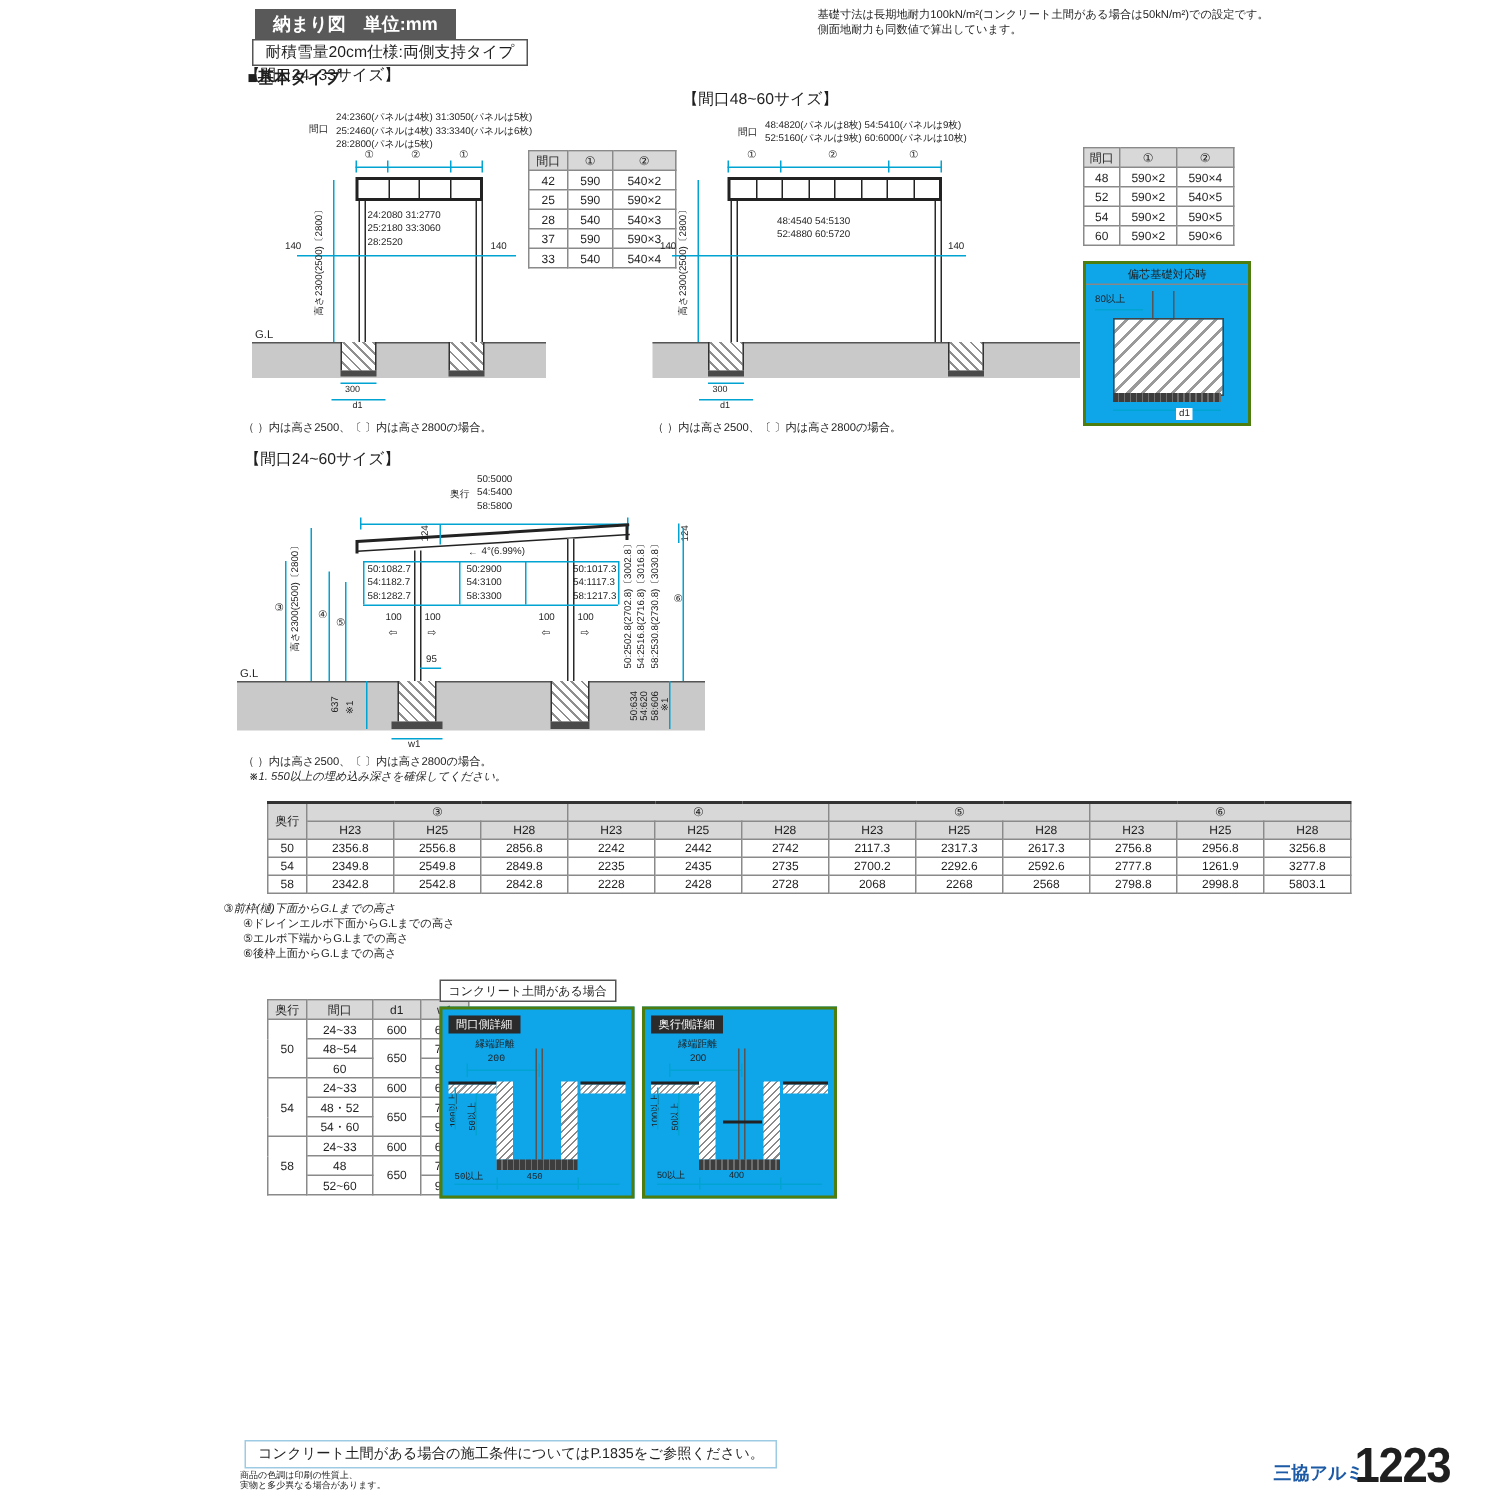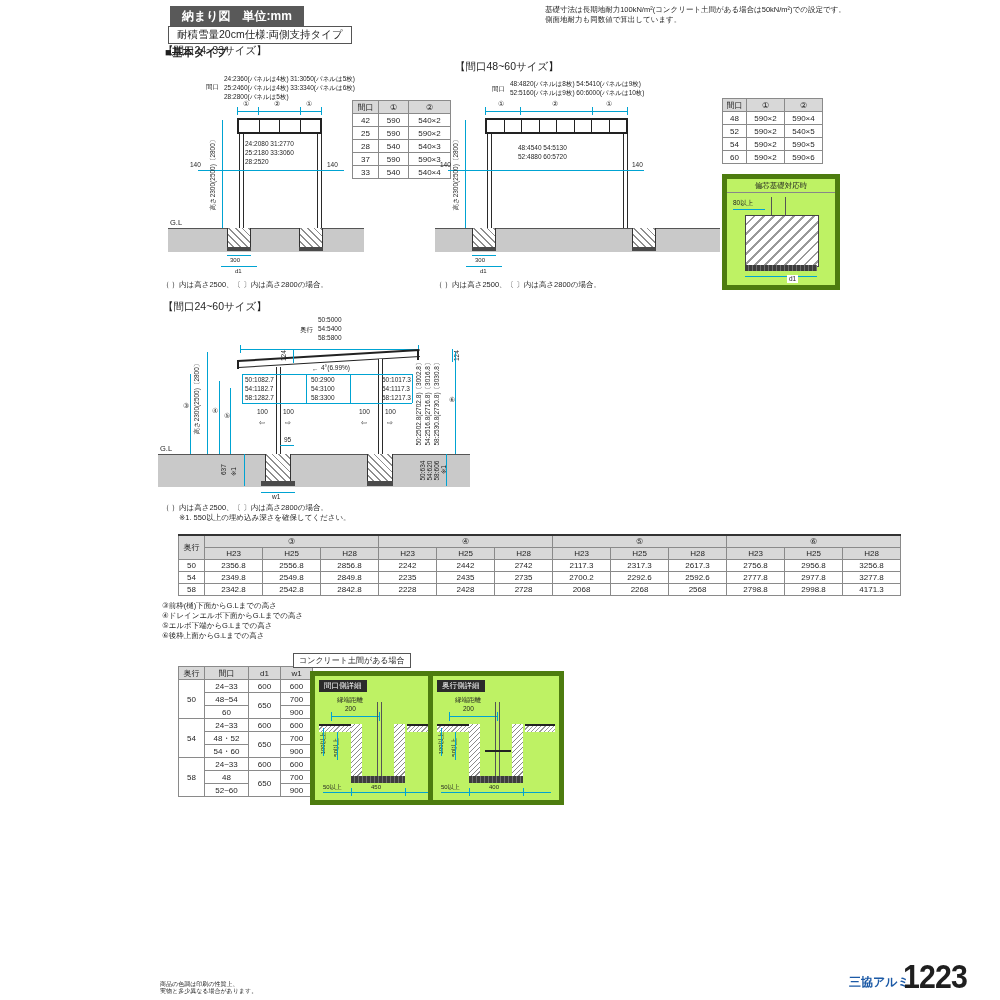--- a/index.html
+++ b/index.html
@@ -25,21 +25,21 @@
         border-left:1px solid #333;border-right:1px solid #333;box-sizing:border-box;}
   .footbase{position:absolute;background:#4a4a4a;}
   .badge{position:absolute;background:#595959;color:#fff;font-weight:bold;font-size:12px;padding:2px 12px;}
   .specbox{position:absolute;border:1px solid #555;font-size:10.5px;padding:1px 8px;background:#fff;}
   table.spec{position:absolute;border-collapse:collapse;font-size:8px;table-layout:fixed;background:#fff;}
   table.spec td{border:1px solid var(--tbl);text-align:center;padding:0;height:12px;}
   table.spec .hd td, td.hd{background:var(--hdr);}
   table.ht{position:absolute;border-collapse:collapse;font-size:8px;table-layout:fixed;border-top:2px solid #333;background:#fff;}
   table.ht td{border:1px solid var(--tbl);text-align:center;padding:0;height:11px;}
   table.ht td.hd{background:var(--hdr);}
-  .detailbox{position:absolute;border:5px solid #4d7c0f;background:#bef264;}
+  .detailbox{position:absolute;border:2px solid #4d7c0f;background:#0ea5e9;}
   .dtitle{position:absolute;left:4px;top:4px;background:#2b2b2b;color:#fff;font-size:7.5px;padding:1px 5px;}
   .hatchwall{position:absolute;background:repeating-linear-gradient(135deg,#fff 0 2.5px,#8a8a8a 2.5px 3.5px);}
   .slab{position:absolute;border-top:2px solid #222;background:repeating-linear-gradient(135deg,#fff 0 2px,#9a9a9a 2px 3px);}
   .dark{position:absolute;background:repeating-linear-gradient(90deg,#3d3d3d 0 3px,#6e6e6e 3px 4px);}
   .f65{font-size:6.5px;} .f6{font-size:6px;} .f7{font-size:7px;} .f75{font-size:7.5px;} .f10{font-size:10.5px;} .f11{font-size:11px;}
   .b{font-weight:bold;}
   .refbox{position:absolute;border:1px solid #9ecbe4;padding:2px 8px;font-size:9.5px;background:#fff;}
   .brand{position:absolute;color:#1c5aa6;font-weight:bold;font-size:12px;}
   .pagenum{position:absolute;font-size:33px;font-weight:bold;letter-spacing:-1px;transform:scaleX(.92);transform-origin:left;}
 </style>
@@ -300,21 +300,21 @@
   <div class="rot f65" style="left:389px;top:399px;width:96px;">58:2530.8(2730.8)〔3030.8〕</div>
   <div class="dim" style="left:455px;top:352px;width:1px;height:102px;"></div>
   <div class="t f7" style="left:449px;top:396px;">⑥</div>
   <div class="rot f65" style="left:404px;top:467px;width:38px;">50:634</div>
   <div class="rot f65" style="left:411px;top:467px;width:38px;">54:620</div>
   <div class="rot f65" style="left:418px;top:467px;width:38px;">58:606</div>
   <div class="rot f65" style="left:434px;top:466px;width:20px;">※1</div>
   <div class="dim" style="left:446px;top:454px;width:1px;height:32px;"></div>
 
   <div class="t f75" style="left:162px;top:503px;">（ ）内は高さ2500、〔 〕内は高さ2800の場合。</div>
-  <div class="t f75" style="left:179px;top:513px;">※1. 550以上の埋め込み深さを確保してください。</div>
+  <div class="t f75" style="left:166px;top:513px;font-style:italic;">※1. 550以上の埋め込み深さを確保してください。</div>
 
   <table class="ht" style="left:178px;top:534px;width:722px;">
     <colgroup>
       <col style="width:26px">
         <col style="width:58px">
         <col style="width:58px">
         <col style="width:58px">
         <col style="width:58px">
         <col style="width:58px">
         <col style="width:58px">
@@ -367,41 +367,41 @@
       <td>2349.8</td>
           <td>2549.8</td>
           <td>2849.8</td>
       <td>2235</td>
           <td>2435</td>
           <td>2735</td>
       <td>2700.2</td>
           <td>2292.6</td>
           <td>2592.6</td>
       <td>2777.8</td>
-          <td>2977.8</td>
+          <td>1261.9</td>
           <td>3277.8</td>
     </tr>
     <tr>
       <td>58</td>
       <td>2342.8</td>
           <td>2542.8</td>
           <td>2842.8</td>
       <td>2228</td>
           <td>2428</td>
           <td>2728</td>
       <td>2068</td>
           <td>2268</td>
           <td>2568</td>
       <td>2798.8</td>
           <td>2998.8</td>
-          <td>4171.3</td>
+          <td>5803.1</td>
     </tr>
   </tbody>
     </table>
-  <div class="t f75" style="left:162px;top:601px;">③前枠(樋)下面からG.Lまでの高さ</div>
+  <div class="t f75" style="left:149px;top:601px;font-style:italic;">③前枠(樋)下面からG.Lまでの高さ</div>
   <div class="t f75" style="left:162px;top:611px;">④ドレインエルボ下面からG.Lまでの高さ</div>
   <div class="t f75" style="left:162px;top:621px;">⑤エルボ下端からG.Lまでの高さ</div>
   <div class="t f75" style="left:162px;top:631px;">⑥後枠上面からG.Lまでの高さ</div>
 
   <table class="spec" style="left:178px;top:666px;width:134px;">
     <colgroup>
         <col style="width:26px">
         <col style="width:44px">
         <col style="width:32px">
         <col style="width:32px">
@@ -456,21 +456,21 @@
         </tr>
     <tr>
           <td>52~60</td>
           <td>900</td>
         </tr>
   </tbody>
     </table>
 
   <div class="specbox" style="left:293px;top:653px;font-size:8px;padding:1px 5px;">コンクリート土間がある場合</div>
 
-  <div class="detailbox" style="left:310px;top:671px;width:126px;height:124px;">
+  <div class="detailbox" style="left:293px;top:671px;width:126px;height:124px;font-family:Liberation Mono, monospace;">
     <div class="dtitle">間口側詳細</div>
     <div class="t f65" style="left:22px;top:20px;">縁端距離</div>
     <div class="t f65" style="left:30px;top:29px;">200</div>
     <div class="dim" style="left:16px;top:40px;width:48px;height:1px;"></div>
     <div class="dim" style="left:16px;top:36px;width:1px;height:9px;"></div>
     <div class="dim" style="left:64px;top:36px;width:1px;height:9px;"></div>
     <div class="slab" style="left:4px;top:48px;width:32px;height:6px;"></div>
     <div class="slab" style="left:92px;top:48px;width:30px;height:6px;"></div>
     <div class="hatchwall" style="left:36px;top:48px;width:11px;height:52px;"></div>
     <div class="hatchwall" style="left:79px;top:48px;width:11px;height:52px;"></div>
@@ -507,18 +507,19 @@
     <div class="rot f6" style="left:10px;top:68px;width:22px;">50以上</div>
     <div class="dim" style="left:8px;top:52px;width:1px;height:28px;"></div>
     <div class="dim" style="left:22px;top:56px;width:1px;height:28px;"></div>
     <div class="t f6" style="left:8px;top:108px;">50以上</div>
     <div class="t f6" style="left:56px;top:108px;">400</div>
     <div class="dim" style="left:8px;top:116px;width:110px;height:1px;"></div>
     <div class="dim" style="left:36px;top:112px;width:1px;height:8px;"></div>
     <div class="dim" style="left:90px;top:112px;width:1px;height:8px;"></div>
   </div>
 
+  <div class="refbox" style="left:163px;top:960px;">コンクリート土間がある場合の施工条件についてはP.1835をご参照ください。</div>
   <div class="t f6" style="left:160px;top:981px;">商品の色調は印刷の性質上、</div>
   <div class="t f6" style="left:160px;top:988px;">実物と多少異なる場合があります。</div>
   <div class="brand" style="left:849px;top:974px;">三協アルミ</div>
   <div class="pagenum" style="left:903px;top:958px;">1223</div>
 
 </div>
 
 </body></html>

